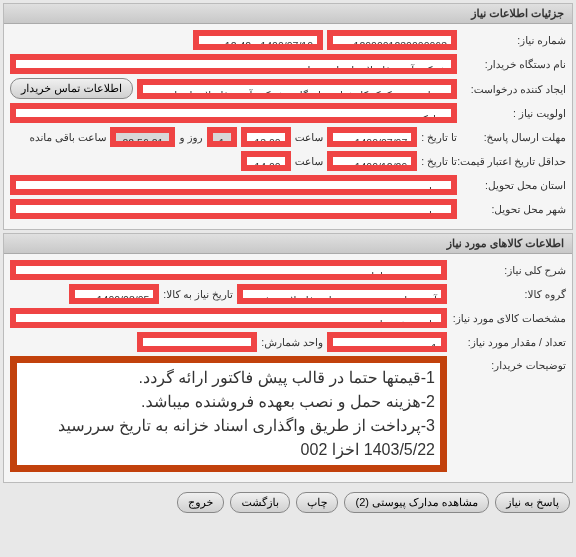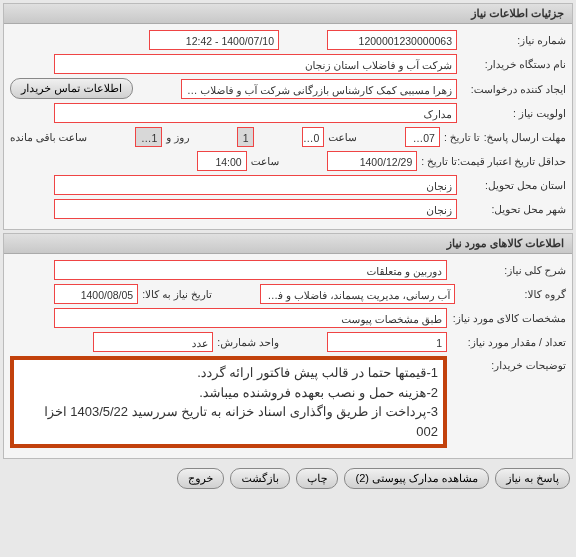--- a/index.html
+++ b/index.html
@@ -37,29 +37,28 @@
   margin-bottom: 4px;
   gap: 4px;
 }
 .label {
   white-space: nowrap;
   font-size: 10.5px;
   color: #333;
 }
 .field {
   background: #fff;
-  border: 1px solid #ef4444;
+  border: 6px solid #ef4444;
   padding: 2px 4px;
   font-size: 10.5px;
   height: 20px;
   line-height: 16px;
   overflow: hidden;
   text-overflow: ellipsis;
   white-space: nowrap;
-  margin-left: 44px;
 }
 .field-gray {
   background: #d8d8d8;
 }
 .btn {
   background: linear-gradient(#f0f0f0, #d0d0d0);
   border: 1px solid #888;
   padding: 3px 10px;
   font-size: 11px;
   cursor: pointer;
@@ -67,23 +66,23 @@
 }
 .btn-row {
   display: flex;
   gap: 6px;
   justify-content: flex-start;
   padding: 6px;
   background: #e8e8e8;
 }
 .textarea-field {
   background: #fff;
-  border: 4px solid #c2410c;
+  border: 7px solid #c2410c;
   padding: 3px 5px;
-  font-size: 13px;
+  font-size: 16px;
   line-height: 1.5;
   min-height: 48px;
 }
 .content-wrap {
   position: relative;
 }
 .flex-grow { flex: 1; }
 </style>
 </head>
 <body>

